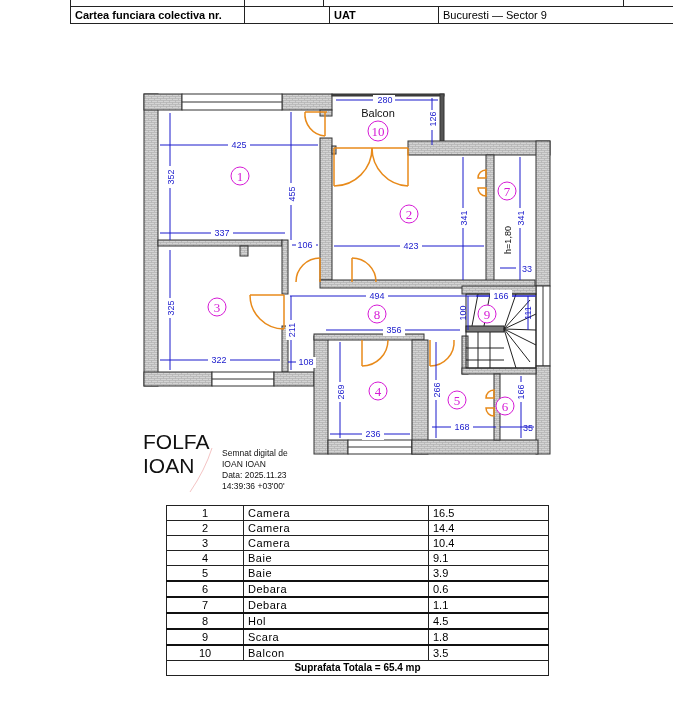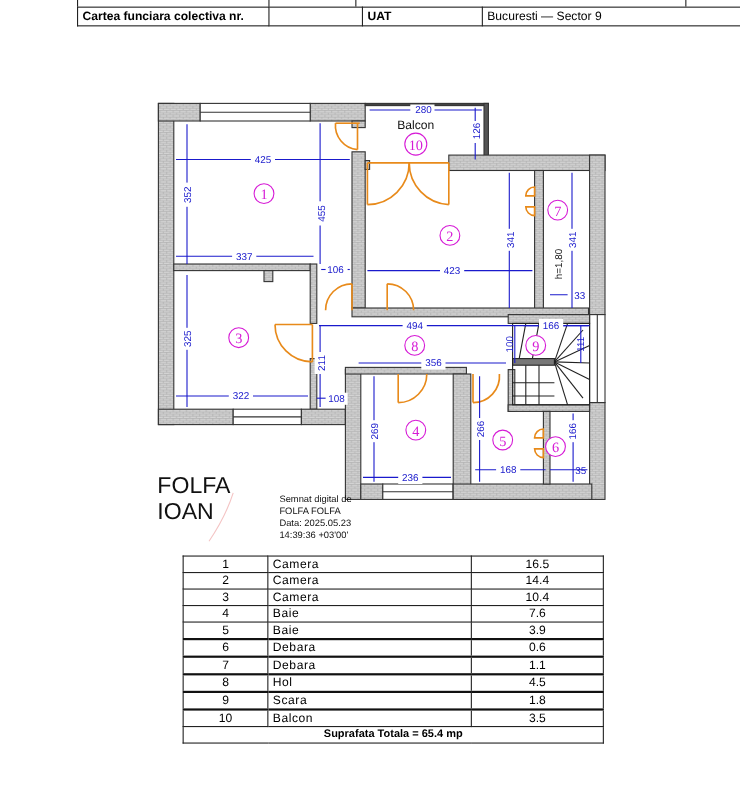--- a/index.html
+++ b/index.html
@@ -5,28 +5,28 @@
     html, body { margin: 0; padding: 0; background: #ffffff; }
     body { width: 673px; height: 719px; position: relative; overflow: hidden; font-family: "Liberation Sans", sans-serif; color: #000; }
     .hdr-table { position: absolute; left: 70px; top: 6px; width: 664px; border-collapse: collapse; font-size: 11px; }
     .hdr-table td { border: 1px solid #222; height: 16px; padding: 0 4px; line-height: 16px; }
     .hdr-table td.b { font-weight: bold; }
     .hdr-top { position: absolute; left: 70px; top: 0; width: 552px; height: 6px; border-left: 1px solid #222; border-right: 1px solid #222; }
     .hdr-top .mid { position: absolute; left: 173px; top: 0; width: 1px; height: 6px; background: #222; }
     .hdr-top .mid2 { position: absolute; left: 252px; top: 0; width: 1px; height: 6px; background: #222; }
     svg.plan { position: absolute; left: 0; top: 0; }
     .sig-name { position: absolute; left: 143px; top: 430px; font-size: 21px; line-height: 24px; color: #111; }
-    .sig-info { position: absolute; left: 222px; top: 448px; font-size: 8.5px; line-height: 11px; color: #111; margin-left: 32px; }
+    .sig-info { position: absolute; left: 222px; top: 448px; font-size: 8.5px; line-height: 11px; color: #111; }
     .sig-info div { white-space: nowrap; }
     .area-table { position: absolute; left: 166px; top: 505px; width: 383px; border-collapse: collapse; font-size: 11px; }
     .area-table td, .area-table th { border: 1px solid #222; padding: 0 4px; height: 14px; line-height: 14px; }
     .area-table th { font-weight: bold; font-size: 10px; line-height: 11px; height: 28px; padding-top: 2px; }
     .area-table td.nr { text-align: center; width: 68px; }
     .area-table td.name { width: 176px; letter-spacing: 0.5px; }
-    .area-table td.val { text-align: center; }
+    .area-table td.val { }
     .area-table tr.sum td { text-align: center; font-weight: bold; font-size: 10px; }
     .area-table tr.thick td { border-top: 2px solid #111; }
   </style>
 </head>
 <body>
 
 <div class="hdr-top">
     <div class="mid"></div>
     <div class="mid2"></div>
   </div>
@@ -254,22 +254,22 @@
 
   <path d="M190 492 Q205 470 212 448" stroke="#f4c4c4" stroke-width="1" fill="none"></path>
 </svg>
 
 <div class="sig-name">
   <div>FOLFA</div>
   <div>IOAN</div>
 </div>
 <div class="sig-info">
   <div>Semnat digital de</div>
-  <div>FOLFA FOLFA</div>
-  <div>Data: 2025.05.23</div>
+  <div>IOAN IOAN</div>
+  <div>Data: 2025.11.23</div>
   <div>14:39:36 +03'00'</div>
 </div>
 
 <table class="area-table">
   <tbody>
   <tr>
         <td class="nr">1</td>
         <td class="name">Camera</td>
         <td class="val">16.5</td>
       </tr>
@@ -279,21 +279,21 @@
         <td class="val">14.4</td>
       </tr>
   <tr>
         <td class="nr">3</td>
         <td class="name">Camera</td>
         <td class="val">10.4</td>
       </tr>
   <tr>
         <td class="nr">4</td>
         <td class="name">Baie</td>
-        <td class="val">7.6</td>
+        <td class="val">9.1</td>
       </tr>
   <tr>
         <td class="nr">5</td>
         <td class="name">Baie</td>
         <td class="val">3.9</td>
       </tr>
   <tr class="thick">
         <td class="nr">6</td>
         <td class="name">Debara</td>
         <td class="val">0.6</td>

